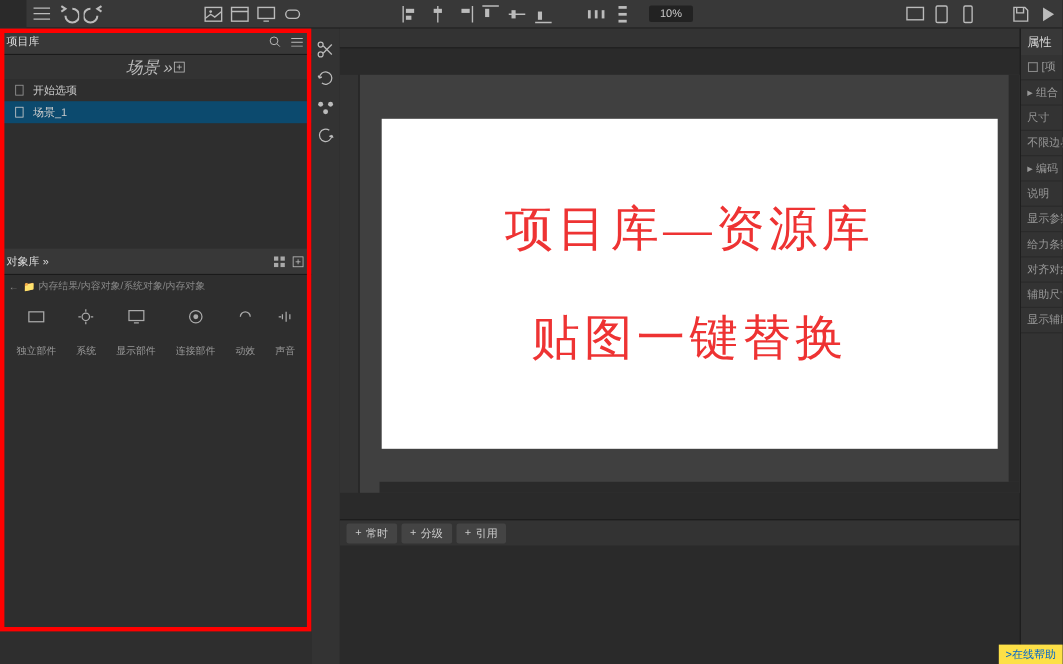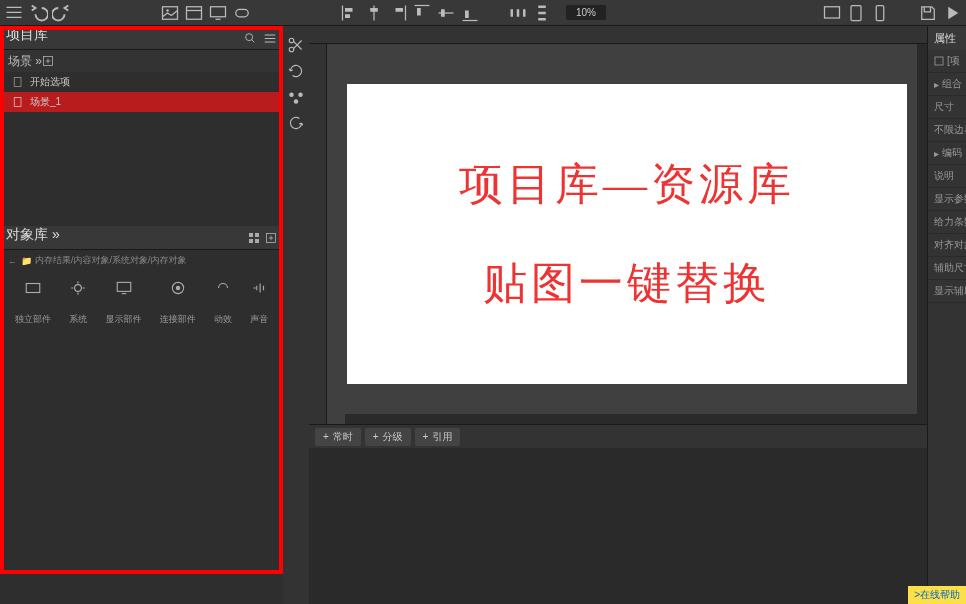--- a/index.html
+++ b/index.html
@@ -13,65 +13,68 @@
       height: 604px;
     }
     .top-toolbar {
       height: 26px;
       background: #383838;
       display: flex;
       align-items: center;
       padding: 0 4px;
       border-bottom: 1px solid #1a1a1a;
       gap: 4px;
+      margin-left: 24px;
     }
     .tb-icon { width: 20px; height: 20px; display: flex; align-items: center; justify-content: center; color: #bbb; cursor: pointer; }
     .tb-spacer { width: 80px; }
     .tb-spacer-sm { width: 20px; }
     .zoom-box { background: #222; padding: 2px 10px; border-radius: 2px; font-size: 10px; margin-left: 10px; }
     .main-layout { display: flex; height: calc(100% - 26px); }
     .left-col {
       width: 290px;
       background: #2e2e2e;
       display: flex;
       flex-direction: column;
       position: relative;
     }
     .red-outline { position: absolute; top: 0; left: 0; right: 0; height: 548px; border: 4px solid #ff0000; pointer-events: none; z-index: 10; }
     .panel-header {
       height: 24px;
       background: #383838;
       display: flex;
+      align-items: center;
       justify-content: space-between;
       padding: 0 6px;
       border-bottom: 1px solid #1a1a1a;
-      font-size: 14px;
+      font-size: 10px;
       color: #ddd;
     }
     .panel-header-right { display: flex; gap: 6px; align-items: center; }
     .sub-header {
       height: 22px;
       background: #333;
       display: flex;
       align-items: center;
-      justify-content: flex-start;
+      justify-content: center;
       padding: 0 8px;
-      font-size: 12px;
+      font-size: 15px;
       color: #bbb;
+      font-style: italic;
     }
     .list-item {
       height: 20px;
       display: flex;
       align-items: center;
       padding: 0 12px;
       gap: 6px;
       font-size: 10px;
       color: #ccc;
     }
-    .list-item.selected { background: #b91c1c; }
+    .list-item.selected { background: #0c4a6e; }
     .item-icon { width: 12px; height: 12px; display: inline-flex; }
     .left-section1 { height: 200px; }
     .left-section2 { height: 168px; }
     .left-section3 { flex: 1; }
     .breadcrumb {
       font-size: 9px;
       color: #888;
       padding: 4px 8px;
       display: flex;
       align-items: center;
@@ -88,21 +91,21 @@
     .right-toolbar {
       width: 26px;
       background: #333;
       display: flex;
       flex-direction: column;
       align-items: center;
       gap: 8px;
       padding-top: 10px;
     }
     .right-toolbar .rt-icon { width: 18px; height: 18px; color: #bbb; cursor: pointer; display: flex; align-items: center; justify-content: center; }
-    .center-area { flex: 1; display: flex; flex-direction: column; background: #2a2a2a; }
+    .center-area { flex: 1; display: flex; flex-direction: column; background: #2a2a2a; gap: 24px; }
     .ruler-h { height: 18px; background: #333; border-bottom: 1px solid #1a1a1a; }
     .canvas-wrap { flex: 1; display: flex; }
     .ruler-v { width: 18px; background: #333; border-right: 1px solid #1a1a1a; }
     .canvas-area {
       flex: 1;
       background: #404040;
       display: flex;
       align-items: flex-start;
       justify-content: center;
       padding: 40px 20px;

